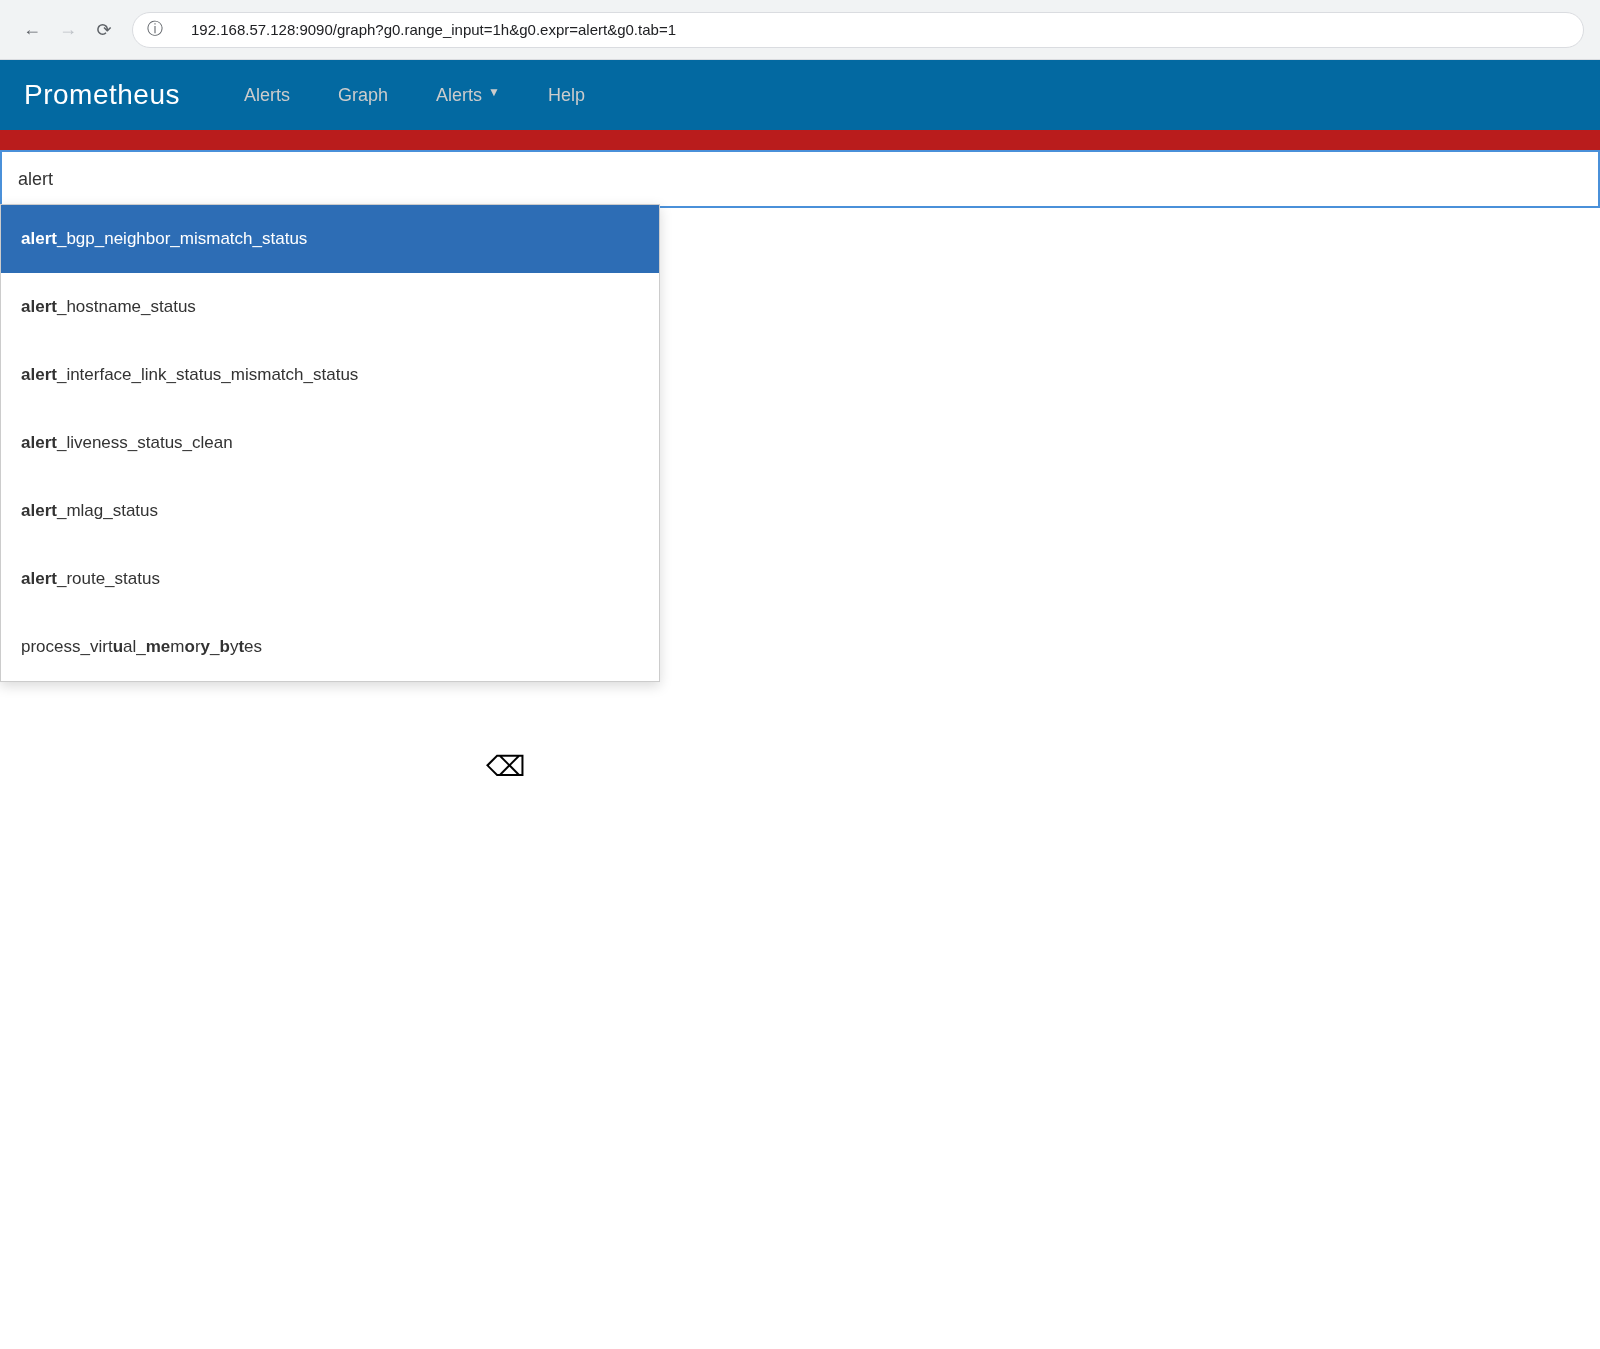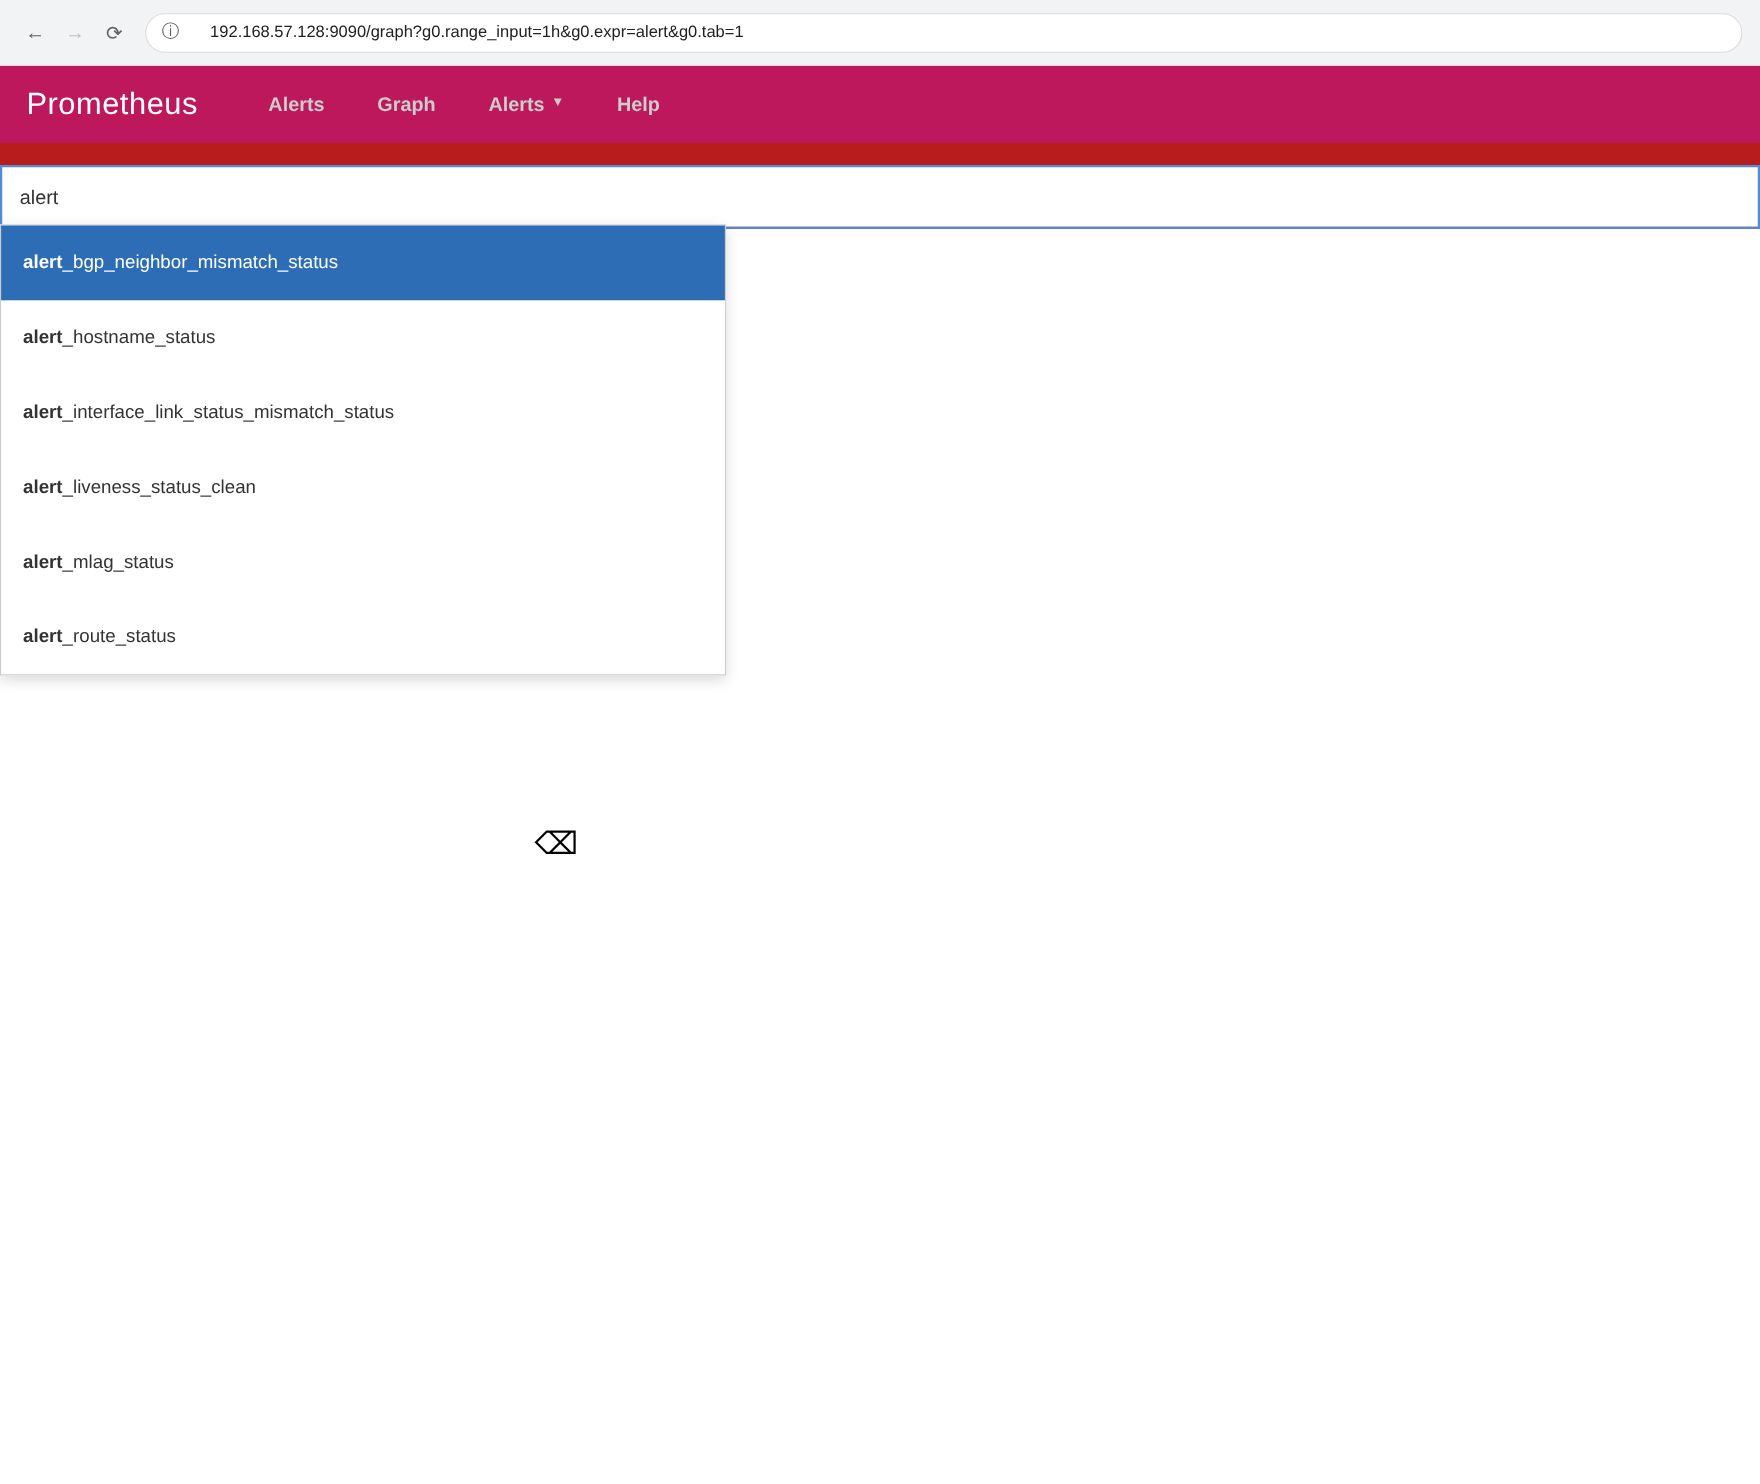--- a/index.html
+++ b/index.html
@@ -71,21 +71,21 @@
     }
 
     .address-text {
       font-size: 15px;
       color: #202124;
       margin-left: 20px;
     }
 
     
     .navbar {
-      background: #be185d;
+      background: #0369a1;
       height: 70px;
       display: flex;
       align-items: center;
       padding: 0 24px;
       gap: 0;
     }
 
     .navbar-brand {
       color: #fff;
       font-size: 28px;
@@ -96,21 +96,21 @@
 
     .navbar-links {
       display: flex;
       align-items: center;
       gap: 0;
     }
 
     .navbar-link {
       color: #ccc;
       font-size: 18px;
-      font-weight: 700;
+      font-weight: 400;
       padding: 8px 24px;
       cursor: pointer;
       text-decoration: none;
       display: flex;
       gap: 6px;
     }
 
     .dropdown-arrow {
       font-size: 12px;
       color: #ccc;
@@ -252,17 +252,20 @@
       </div>
 
       <div class="dropdown-item">
         <span class="bold-part">alert</span><span>_mlag_status</span>
       </div>
 
       <div class="dropdown-item">
         <span class="bold-part">alert</span><span>_route_status</span>
       </div>
 
+      <div class="dropdown-item">
+        <span>process_virt<span style="font-weight:bold;">u</span>al_<span style="font-weight:bold;">m</span><span style="font-weight:bold;">e</span>m<span style="font-weight:bold;">o</span>r<span style="font-weight:bold;">y</span>_<span style="font-weight:bold;">b</span>y<span style="font-weight:bold;">t</span>es</span>
+      </div>
     </div>
 
     <div class="cursor-hand">⌫</div>
   </div>
 </div>
 
 </body></html>

